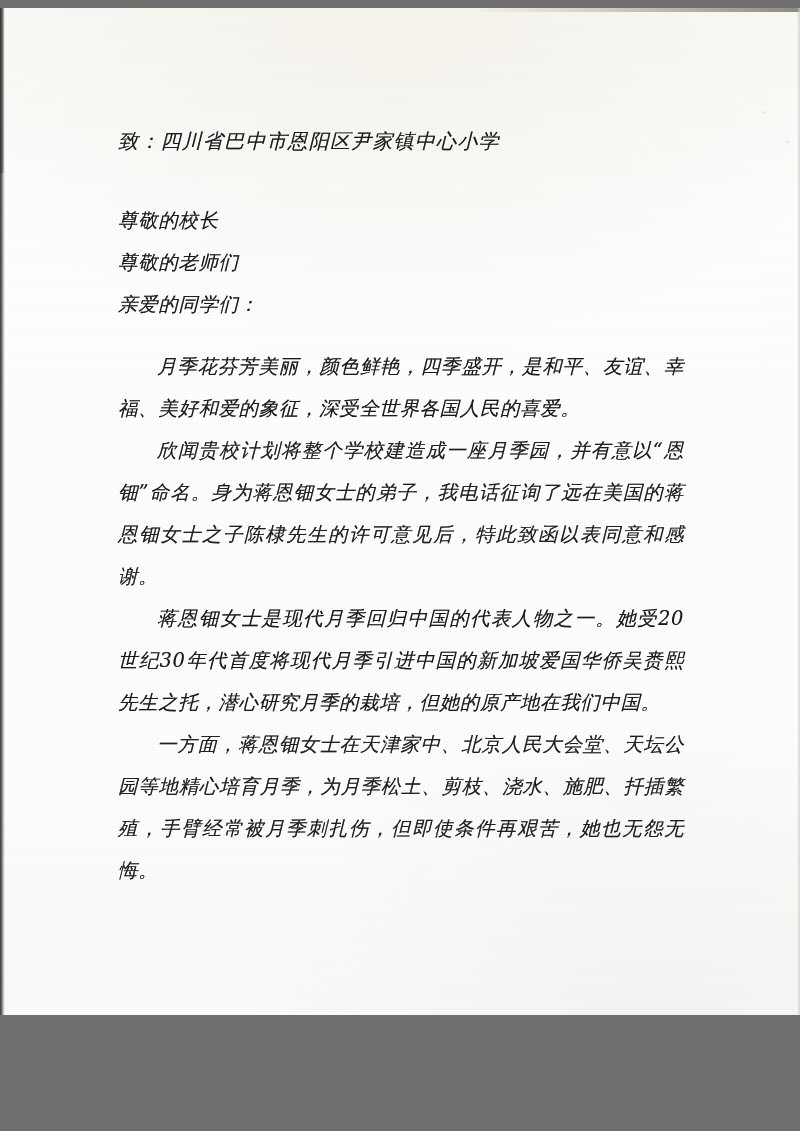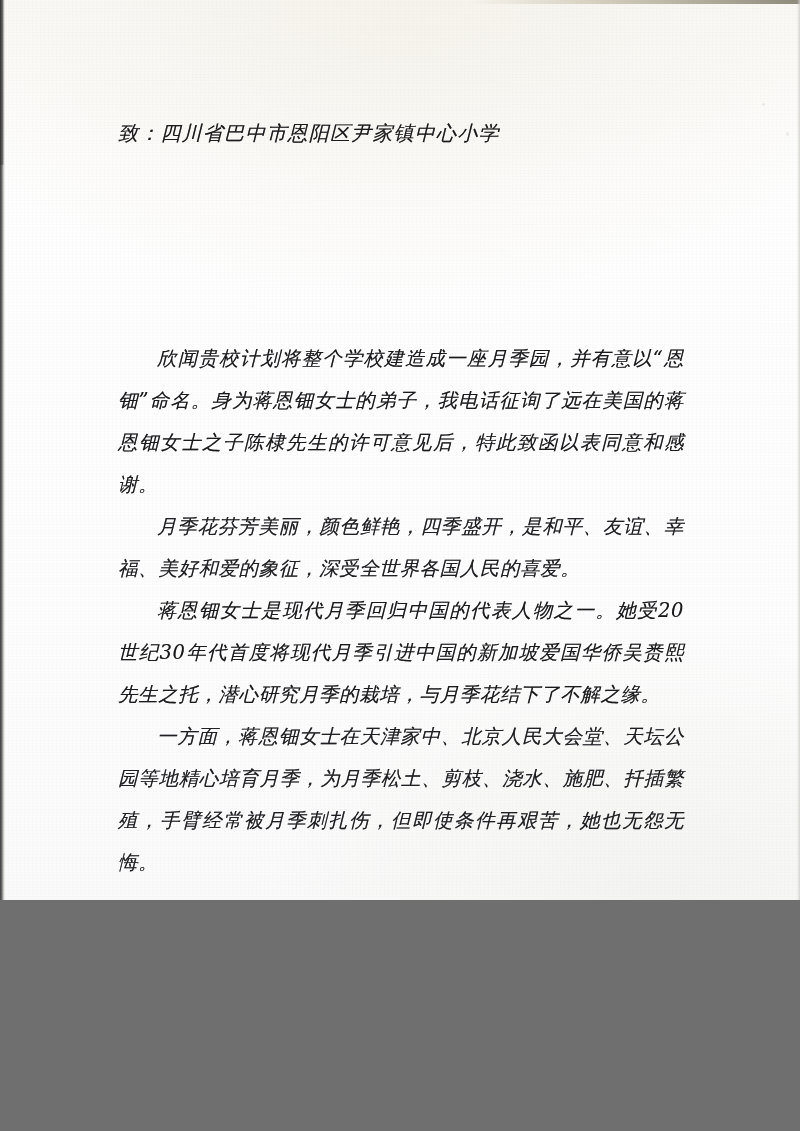--- a/index.html
+++ b/index.html
@@ -5,22 +5,22 @@
 <style>
   html, body {
     margin: 0;
     padding: 0;
     background: #6f6f6f;
   }
 
   .page {
     position: relative;
     width: 800px;
-    height: 900px;
-    margin: 0 auto;
+    height: 1007px;
+    margin: 8px auto;
     overflow: hidden;
     background: #4d7c0f;
     font-family: "DejaVu Serif", "Liberation Serif", serif;
   }
 
   
   .paper-base {
     position: absolute;
     inset: 0;
     background:
@@ -144,22 +144,27 @@
 
   <div class="scan-edge-left"></div>
   <div class="scan-edge-left short"></div>
   <div class="scan-edge-top"></div>
   <div class="scan-edge-right"></div>
 
   <div class="letter">
 
     <div class="line-block doc-heading hand">致：四川省巴中市恩阳区尹家镇中心小学</div>
 
+    <div class="line-block salutations">
+      <div class="salutation-line hand">尊敬的校长</div>
+      <div class="salutation-line hand">尊敬的老师们</div>
+      <div class="salutation-line hand">亲爱的同学们：</div>
+    </div>
 
     <div class="line-block body">
+      <p class="body-paragraph hand">月季花芬芳美丽，颜色鲜艳，四季盛开，是和平、友谊、幸福、美好和爱的象征，深受全世界各国人民的喜爱。</p>
       <p class="body-paragraph hand">欣闻贵校计划将整个学校建造成一座月季园，并有意以“恩钿”命名。身为蒋恩钿女士的弟子，我电话征询了远在美国的蒋恩钿女士之子陈棣先生的许可意见后，特此致函以表同意和感谢。</p>
-      <p class="body-paragraph hand">月季花芬芳美丽，颜色鲜艳，四季盛开，是和平、友谊、幸福、美好和爱的象征，深受全世界各国人民的喜爱。</p>
-      <p class="body-paragraph hand">蒋恩钿女士是现代月季回归中国的代表人物之一。她受20世纪30年代首度将现代月季引进中国的新加坡爱国华侨吴赉熙先生之托，潜心研究月季的栽培，与月季花结下了不解之缘。</p>
+      <p class="body-paragraph hand">蒋恩钿女士是现代月季回归中国的代表人物之一。她受20世纪30年代首度将现代月季引进中国的新加坡爱国华侨吴赉熙先生之托，潜心研究月季的栽培，但她的原产地在我们中国。</p>
       <p class="body-paragraph hand">一方面，蒋恩钿女士在天津家中、北京人民大会堂、天坛公园等地精心培育月季，为月季松土、剪枝、浇水、施肥、扦插繁殖，手臂经常被月季刺扎伤，但即使条件再艰苦，她也无怨无悔。</p>
     </div>
 
   </div>
 </div>
 
 </body></html>

